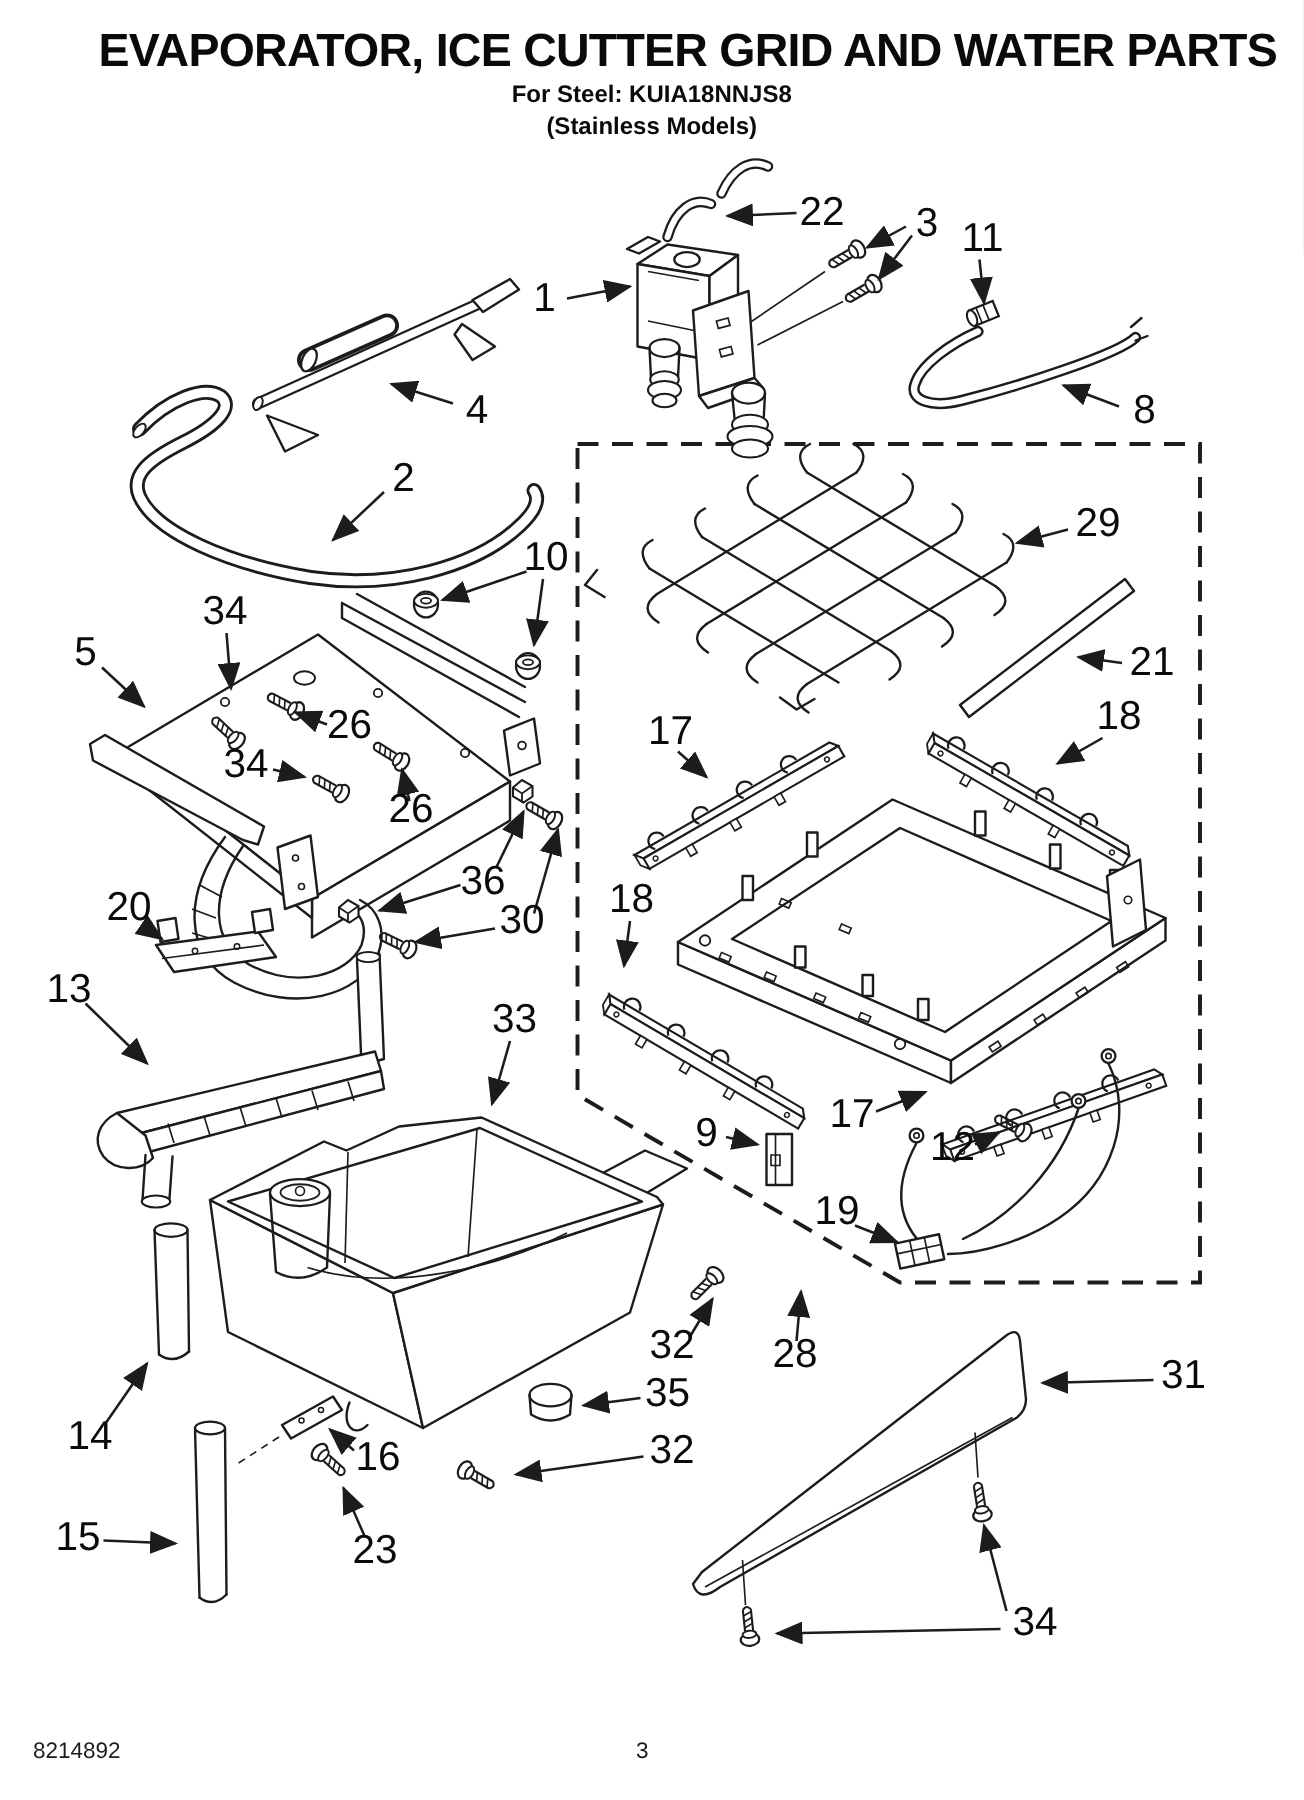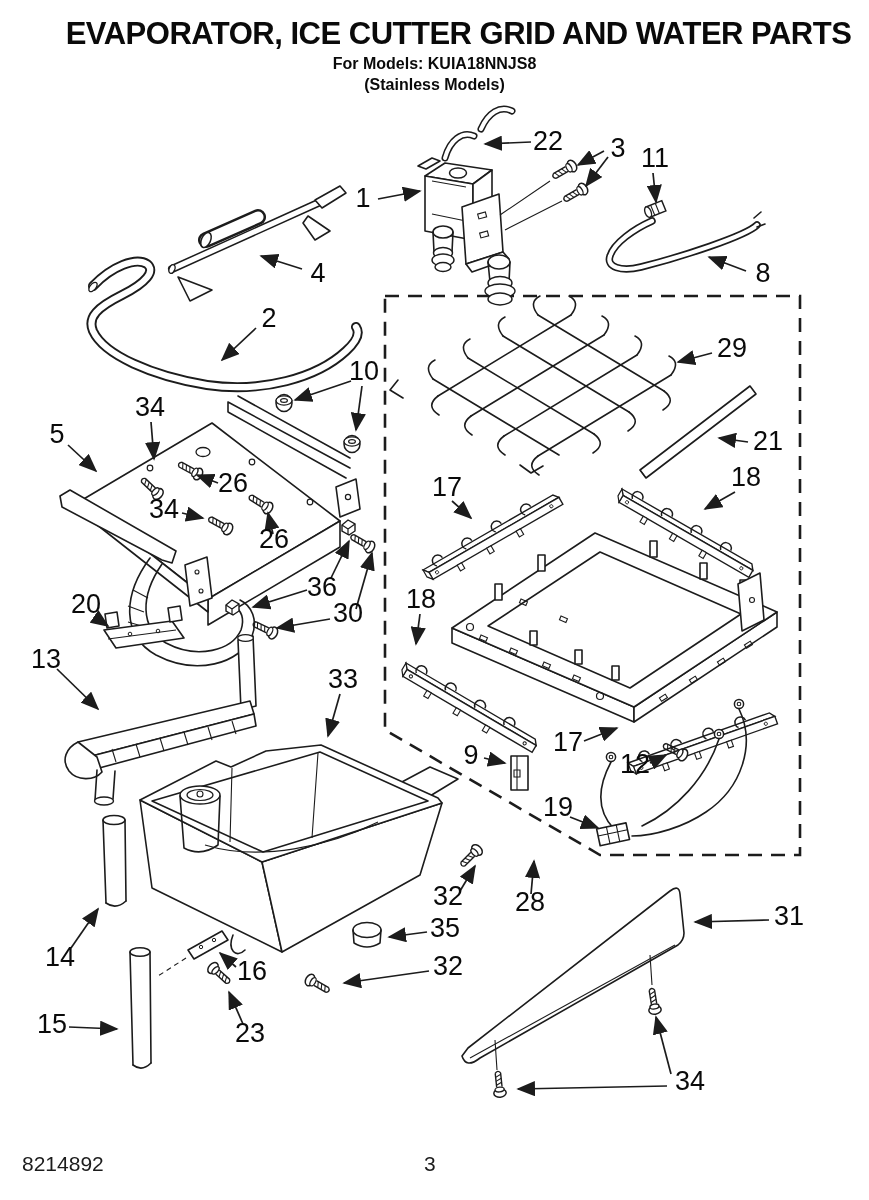--- a/index.html
+++ b/index.html
@@ -2,42 +2,42 @@
 <html style="--ink: #1c1c1c; --paper: #ffffff;"><head>
 <meta charset="utf-8">
 <style>
   :root{ --ink:#1c1c1c; --paper:#ffffff; }
   html,body{margin:0;padding:0;background:#e8e8e8;}
   .sheet{position:relative;width:869px;height:1200px;margin:0 auto;background:var(--paper);
          font-family:"Liberation Sans",sans-serif;color:var(--ink);overflow:hidden;}
   header{position:absolute;top:16px;left:0;width:100%;text-align:center;z-index:2;}
   h1{margin:0;font-size:31px;font-weight:bold;letter-spacing:-.5px;color:#0a0a0a;padding-left:48px;}
   .sub{margin:3px 0 0 0;font-size:16px;font-weight:bold;color:#0a0a0a;}
-  footer{position:absolute;bottom:24px;left:0;width:100%;height:20px;font-size:21px;z-index:2;}
+  footer{position:absolute;bottom:24px;left:0;width:100%;height:20px;font-size:15px;z-index:2;}
   .doc-num{position:absolute;left:22px;bottom:0;}
   .page-num{position:absolute;left:424px;bottom:0;}
   svg{position:absolute;top:0;left:0;z-index:1;}
   svg *{vector-effect:non-scaling-stroke;}
   .ln{stroke:var(--ink);stroke-width:1.6;fill:none;stroke-linecap:round;stroke-linejoin:round;}
   .fw{stroke:var(--ink);stroke-width:1.6;fill:var(--paper);stroke-linejoin:round;}
   .thin{stroke:var(--ink);stroke-width:1.1;fill:none;}
   .tube-o{stroke:var(--ink);fill:none;stroke-linecap:round;}
   .tube-i{stroke:var(--paper);fill:none;stroke-linecap:round;}
   .co{font-size:27px;fill:#0a0a0a;text-anchor:middle;font-family:"Liberation Sans",sans-serif;}
   .ar{stroke:var(--ink);stroke-width:1.7;fill:none;}
   .dash{stroke:var(--ink);stroke-width:2.6;fill:none;stroke-dasharray:14 9;}
 </style>
 </head>
 <body>
 
 <div class="sheet">
 
   <header>
     <h1>EVAPORATOR, ICE CUTTER GRID AND WATER PARTS</h1>
-    <p class="sub">For Models: KUIA18NNJS8</p>
+    <p class="sub">For Steel: KUIA18NNJS8</p>
     <p class="sub">(Stainless Models)</p>
   </header>
 
   <svg width="869" height="1200" viewBox="0 0 869 1200">
     <defs>
       <marker id="ah" markerWidth="11" markerHeight="9" refX="10" refY="4.5" orient="auto">
         <path d="M0,0 L11,4.5 L0,9 Z" fill="#1c1c1c"></path>
       </marker>
       <g id="screw">
         <ellipse cx="0" cy="0" rx="4.2" ry="6.2" fill="#fff" stroke="#1c1c1c" stroke-width="1.5"></ellipse>

